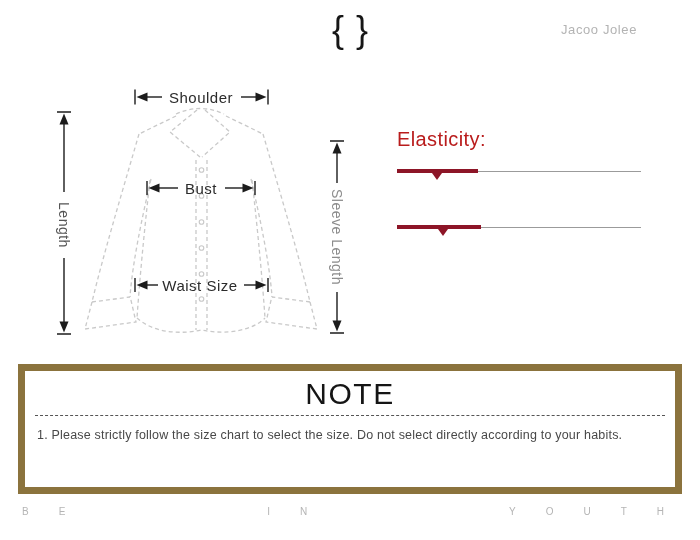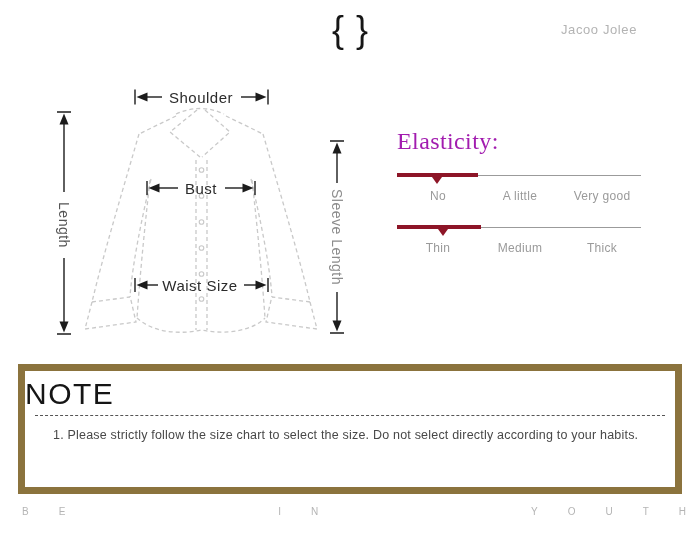--- a/index.html
+++ b/index.html
@@ -30,45 +30,45 @@
   .sketch{fill:none;stroke:var(--sketch);stroke-width:1.3;stroke-dasharray:4 3;}
   .btn{fill:none;stroke:var(--sketch);stroke-width:1.1;}
   .meas{stroke:#1c1c1c;stroke-width:1.4;fill:none;}
   .arrowhead{fill:#1c1c1c;stroke:none;}
   .meas-label{font-size:15px;fill:#2b2b2b;letter-spacing:0.5px;}
   .meas-label-v{font-size:14px;fill:#555555;letter-spacing:0.5px;}
   .meas-label-v.light{fill:#8c8c8c;}
   
   .scale{position:absolute;left:397px;width:248px;z-index:2;}
   .scale-title{
-    font-size:24px;font-weight:400;color:#a21caf;
-    letter-spacing:0.4px;margin-bottom:17px;font-family:Liberation Serif, serif;
+    font-size:20px;font-weight:400;color:#b91c1c;
+    letter-spacing:0.4px;margin-bottom:17px;
   }
   .meter{position:relative;width:246px;height:9px;}
   .meter-line{position:absolute;left:0;right:2px;top:3px;height:1px;background:#9b9b9b;}
   .meter-fill{position:absolute;left:0;top:1px;height:4px;background:var(--accent);}
   .meter-pointer{
     position:absolute;top:5px;width:0;height:0;
     border-left:5px solid transparent;border-right:5px solid transparent;
     border-top:7px solid var(--accent);
   }
   .meter-labels{display:flex;width:246px;margin-top:8px;font-size:12px;color:var(--muted);letter-spacing:0.3px;}
   .meter-labels span{flex:1;text-align:center;}
   
   .note-box{
     position:absolute;left:18px;top:364px;width:664px;height:130px;
     border:7px solid var(--frame);background:#fff;z-index:2;
   }
-  .note-title{text-align:left;font-size:30px;letter-spacing:1.5px;color:#151515;margin-top:6px;line-height:34px;}
+  .note-title{text-align:center;font-size:30px;letter-spacing:1.5px;color:#151515;margin-top:6px;line-height:34px;}
   .note-sep{border:none;border-top:1px dashed #555;margin:4px 10px 9px;}
-  .note-list{padding-left:28px;font-size:12.5px;color:#484848;letter-spacing:0.2px;}
+  .note-list{padding-left:12px;font-size:12.5px;color:#484848;letter-spacing:0.2px;}
   .note-item{line-height:21px;}
   
   .footer-letters{
-    position:absolute;left:22px;right:14px;top:506px;z-index:2;
+    position:absolute;left:22px;right:36px;top:506px;z-index:2;
     display:flex;justify-content:space-between;
     font-size:10px;color:var(--letters);
   }
   .footer-word{letter-spacing:30px;margin-right:-30px;white-space:nowrap;}
 </style>
 </head>
 <body>
 
 <div class="title-row">
   <span class="title-brace">{</span>
@@ -156,37 +156,27 @@
   </g>
 </svg>
 
 <section class="scale" style="top:128px">
   <h3 class="scale-title">Elasticity:</h3>
   <div class="meter">
     <div class="meter-line"></div>
     <div class="meter-fill" style="width:81px"></div>
     <div class="meter-pointer" style="left:35px"></div>
   </div>
-  <div class="meter-labels">
-    <span>No</span>
-    <span>A little</span>
-    <span>Very good</span>
-  </div>
 </section>
 
 <section class="scale" style="top:224px">
   <div class="meter">
     <div class="meter-line"></div>
     <div class="meter-fill" style="width:84px"></div>
     <div class="meter-pointer" style="left:41px"></div>
-  </div>
-  <div class="meter-labels">
-    <span>Thin</span>
-    <span>Medium</span>
-    <span>Thick</span>
   </div>
 </section>
 
 <section class="note-box">
   <div class="note-title">NOTE</div>
   <hr class="note-sep">
   <div class="note-list">
     <div class="note-item">1. Please strictly follow the size chart to select the size. Do not select directly according to your habits.</div>
   </div>
 </section>

